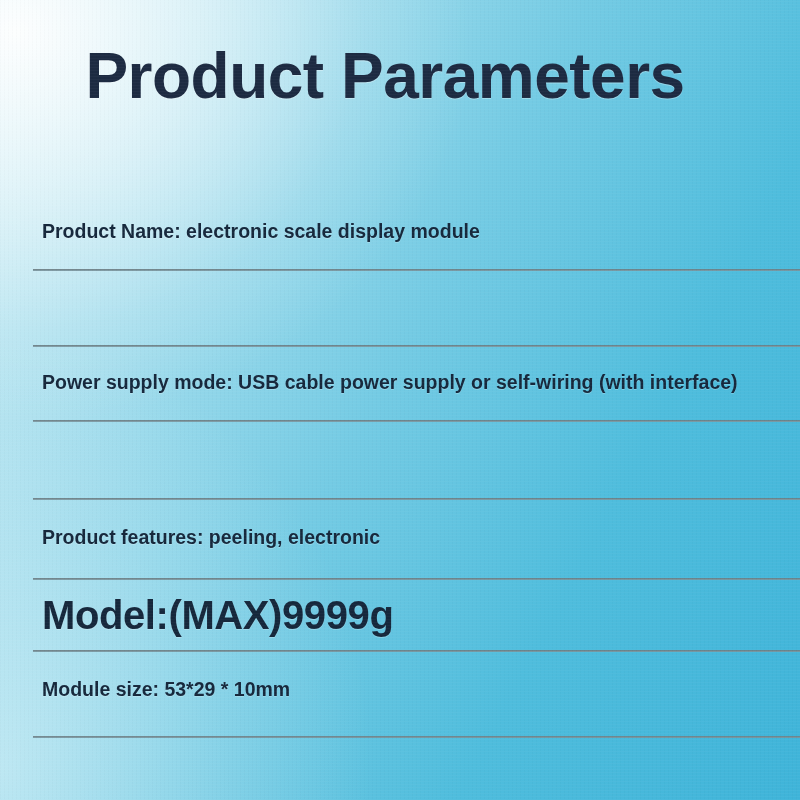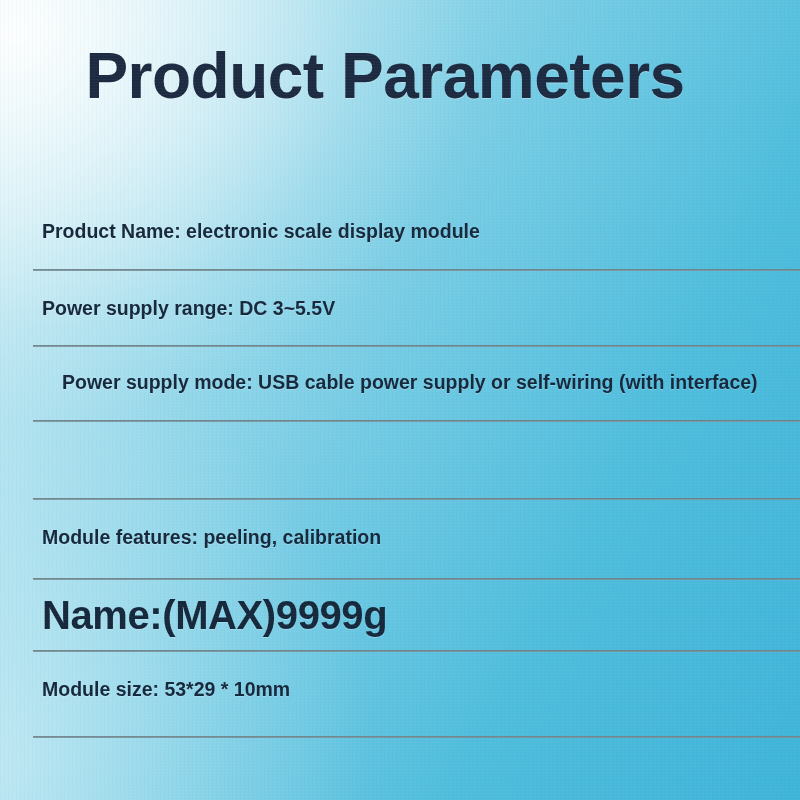--- a/index.html
+++ b/index.html
@@ -118,20 +118,19 @@
 
   <div class="spec-list">
       <div class="divider" style="top: 269px;"></div>
       <div class="divider" style="top: 345px;"></div>
       <div class="divider" style="top: 420px;"></div>
       <div class="divider" style="top: 498px;"></div>
       <div class="divider" style="top: 578px;"></div>
       <div class="divider" style="top: 650px;"></div>
       <div class="divider" style="top: 736px;"></div>
       <div class="spec-row" style="top: 222px;">Product Name: electronic scale display module</div>
-      <div class="spec-row" style="top: 299px;">Power supply range: DC 3~5.5V</div>
-      <div class="spec-row" style="top: 373px; margin-left: 20px;">Power supply mode: USB cable power supply or self-wiring (with interface)</div>
-      <div class="spec-row" style="top: 528px;">Module features: peeling, calibration</div>
-      <div class="spec-row size-lg" style="top: 595px;">Name:(MAX)9999g</div>
+      <div class="spec-row" style="top: 373px;">Power supply mode: USB cable power supply or self-wiring (with interface)</div>
+      <div class="spec-row" style="top: 528px;">Product features: peeling, electronic</div>
+      <div class="spec-row size-lg" style="top: 595px;">Model:(MAX)9999g</div>
       <div class="spec-row" style="top: 680px;">Module size: 53*29 * 10mm</div>
     </div>
 
 </div>
 
 </body></html>

